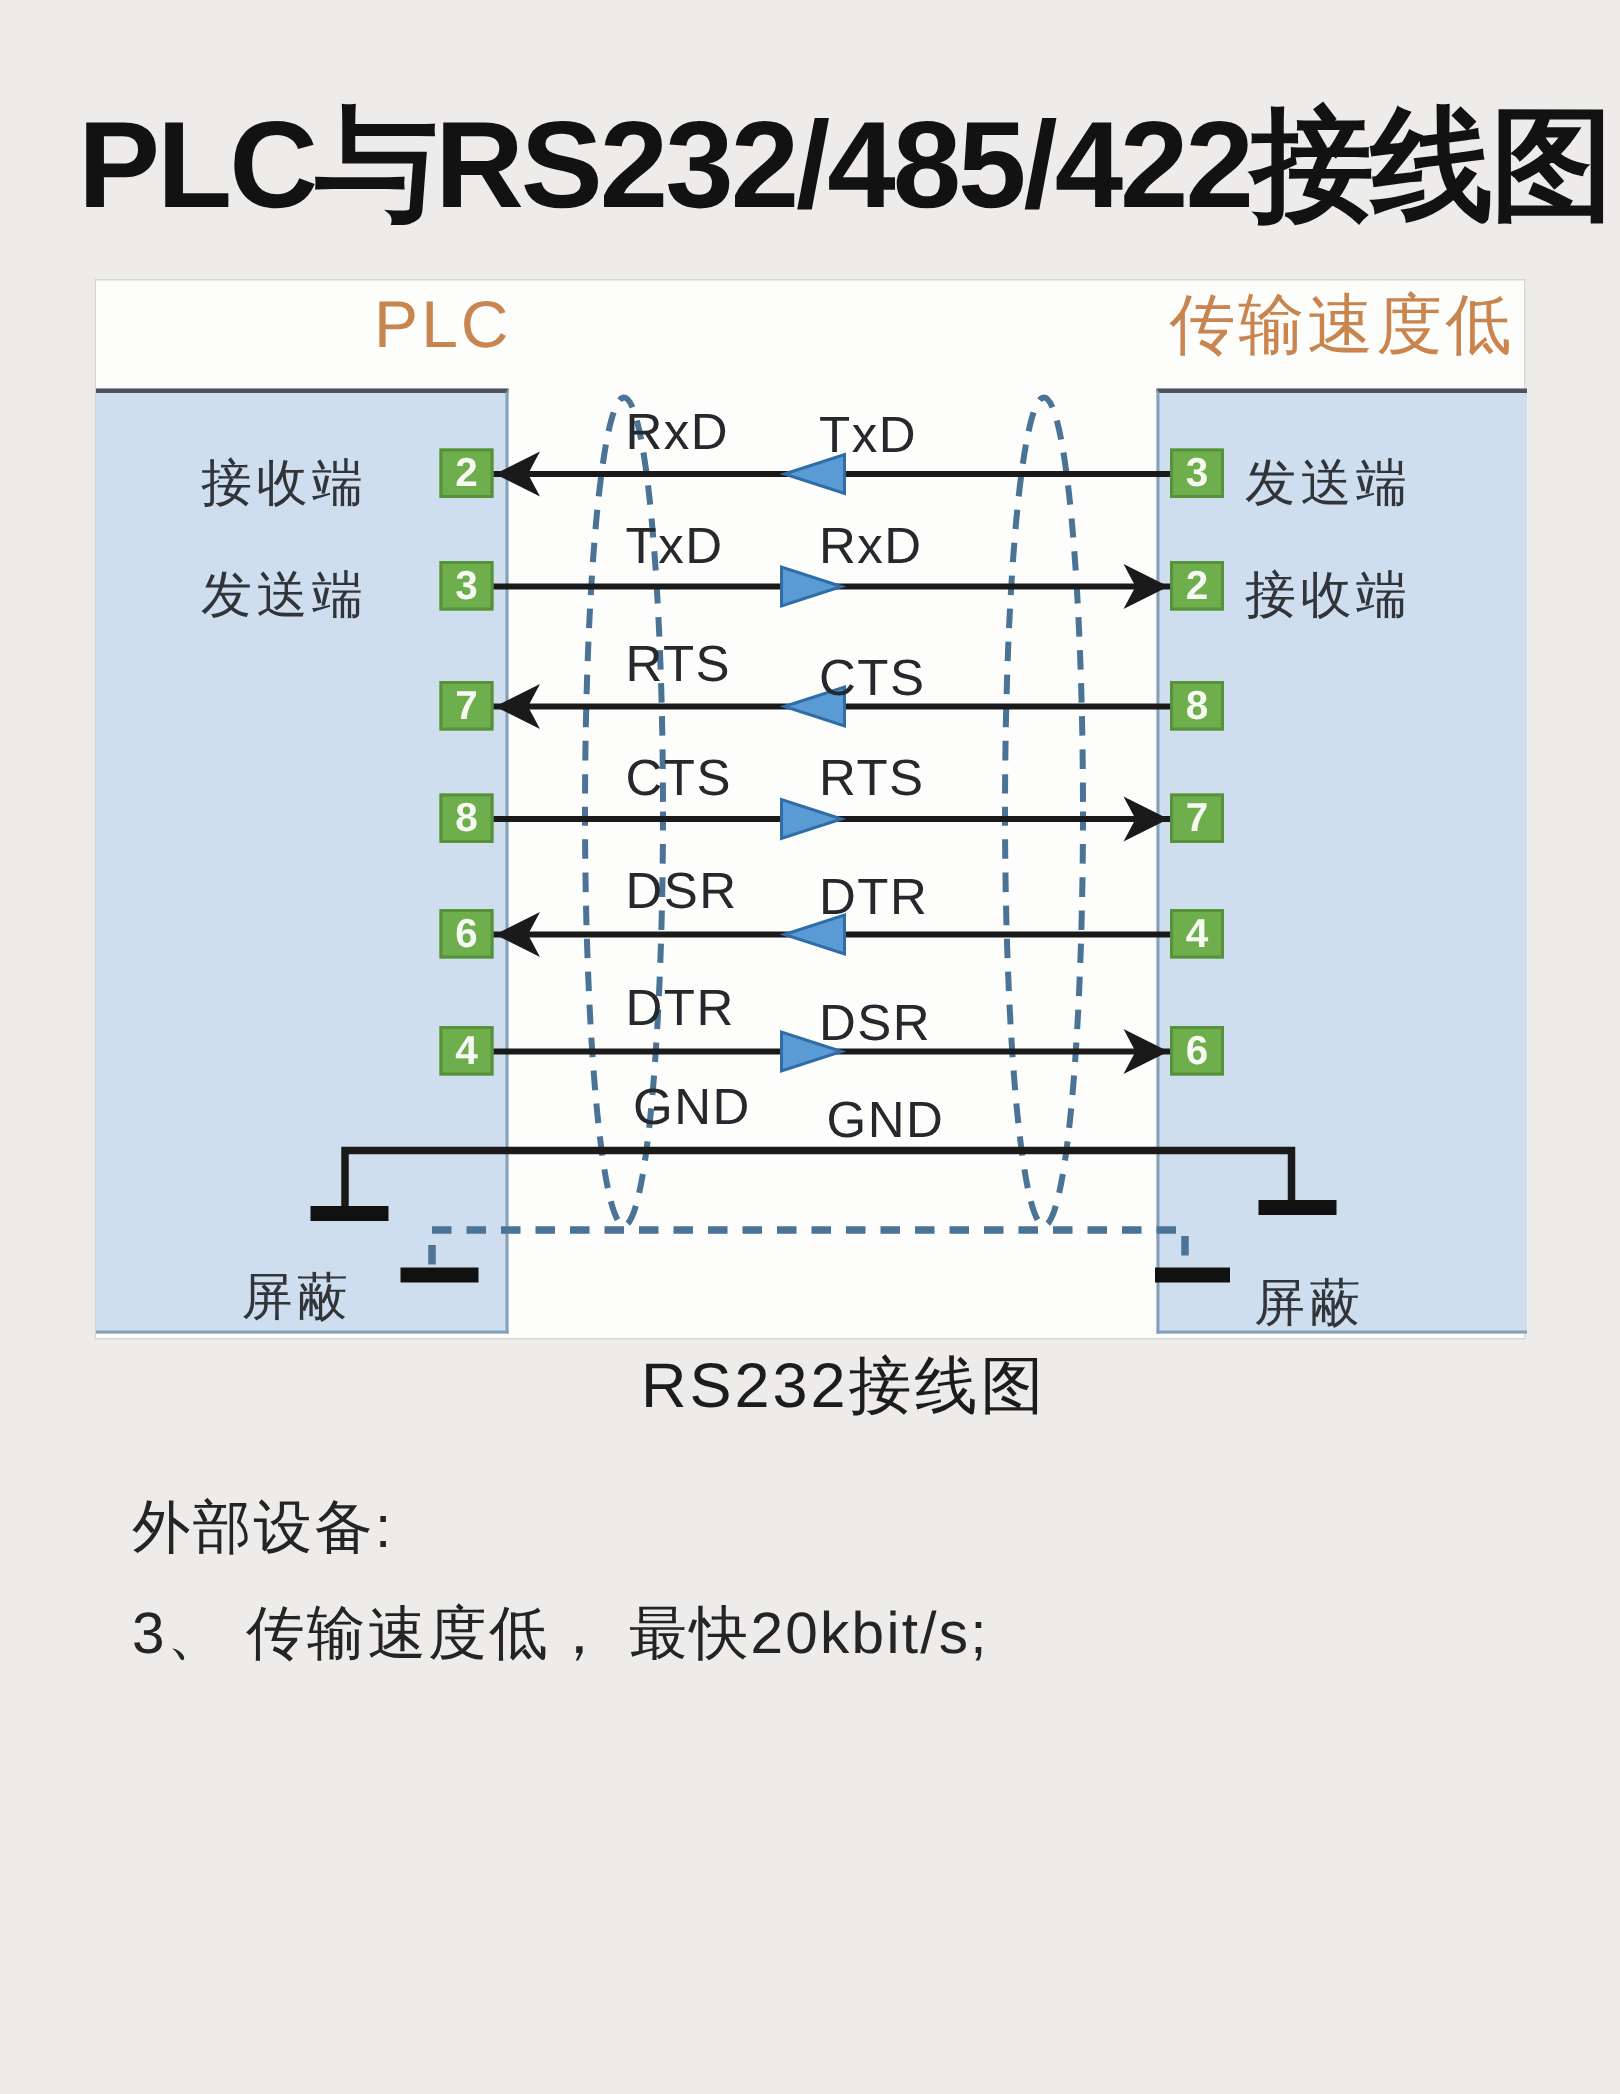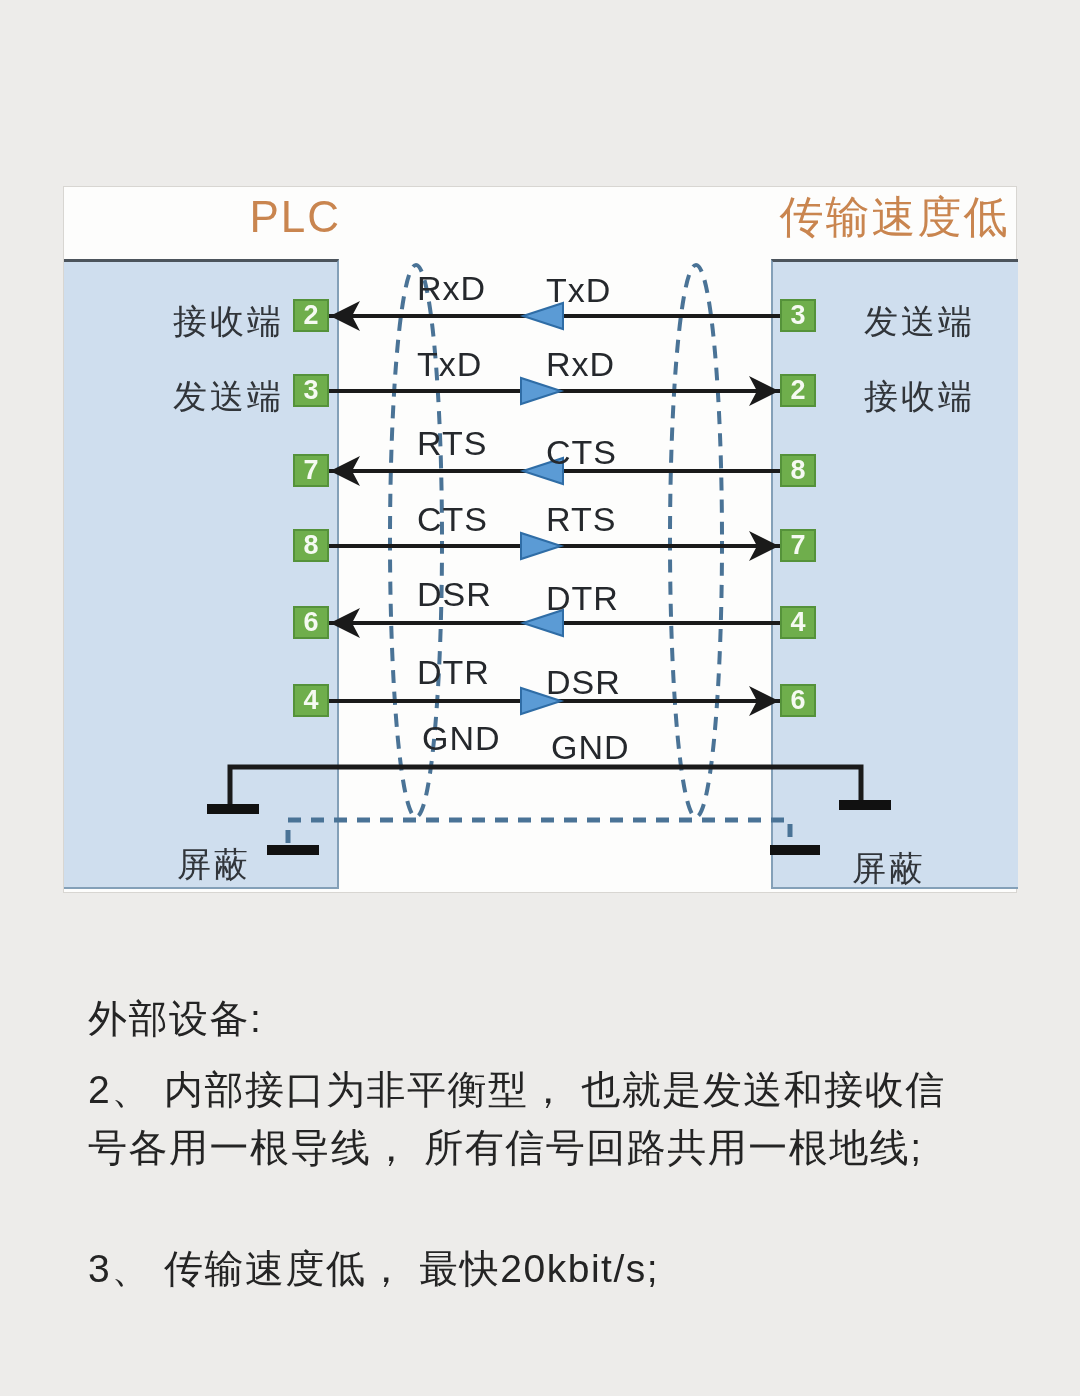--- a/index.html
+++ b/index.html
@@ -36,21 +36,21 @@
   .iobox.right { left:707px; width:247px; border-right:none; }
   svg.wiring { position:absolute; left:0; top:0; width:954px; height:707px; }
   .pin {
     position:absolute; width:36px; height:33px;
     background:#6fae4c; border:2px solid #55923a;
     color:#f6faf2; font-size:27px; font-weight:bold;
     text-align:center; line-height:29px; z-index:4;
   }
   .cnlabel {
     position:absolute; font-size:34px; color:#31353a;
-    text-align:right; letter-spacing:3px; z-index:3;
+    text-align:left; letter-spacing:3px; z-index:3;
   }
   .siglabel {
     position:absolute; width:130px; font-size:34px; color:#25282c;
     text-align:left; z-index:3; letter-spacing:1px;
   }
   .caption {
     position:absolute; left:0; top:896px; width:1080px;
     padding-left:45px; text-align:center;
     font-size:42px; color:#1c1c1c; letter-spacing:2px;
   }
@@ -59,20 +59,21 @@
     font-size:39px; color:#242424; line-height:1.47; letter-spacing:1.5px;
   }
   .features .heading   { margin-bottom:14px; }
   .features .item-gap  { margin-bottom:64px; }
 </style>
 </head>
 <body>
 
 <div class="page">
 
+  <h1 class="title">PLC与RS232/485/422接线图</h1>
 
   <div class="panel">
 
     <div class="device-label left">PLC</div>
     <div class="device-label right">传输速度低</div>
 
     <div class="iobox left"></div>
     <div class="iobox right"></div>
 
     <svg class="wiring" viewBox="0 0 954 707">
@@ -143,20 +144,20 @@
     <div class="siglabel" style="left:482px; top:476px;">DSR</div>
 
     <div class="siglabel" style="left:358px; top:532px;">GND</div>
     <div class="siglabel" style="left:487px; top:541px;">GND</div>
 
     <div class="cnlabel" style="left:97px;  top:655px; width:90px;">屏蔽</div>
     <div class="cnlabel" style="left:772px; top:659px; width:90px;">屏蔽</div>
 
   </div>
 
+  <div class="caption">RS232接线图</div>
 
   <div class="features">
     <div class="heading">外部设备:</div>
-    <div class="item-gap">2、 内部接口为非平衡型， 也就是发送和接收信号各用一根导线， 所有信号回路共用一根地线;</div>
     <div>3、 传输速度低， 最快20kbit/s;</div>
   </div>
 
 </div>
 
 </body></html>

